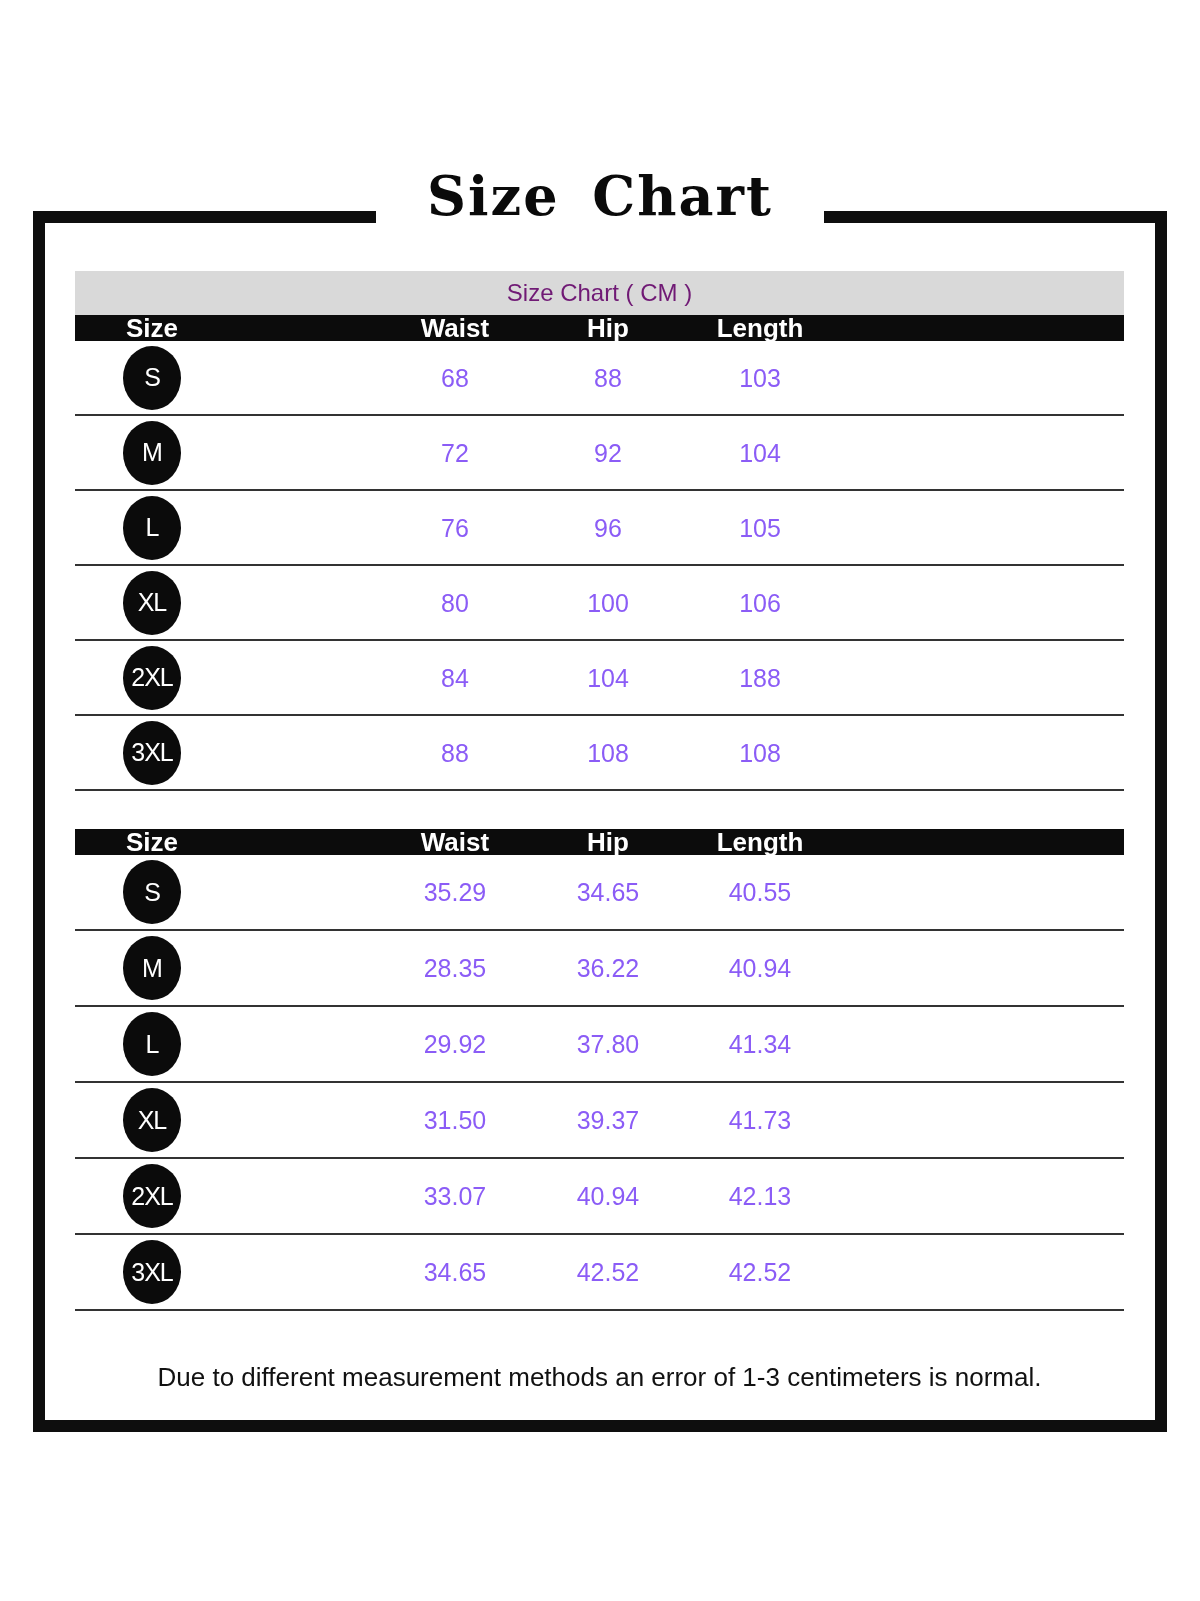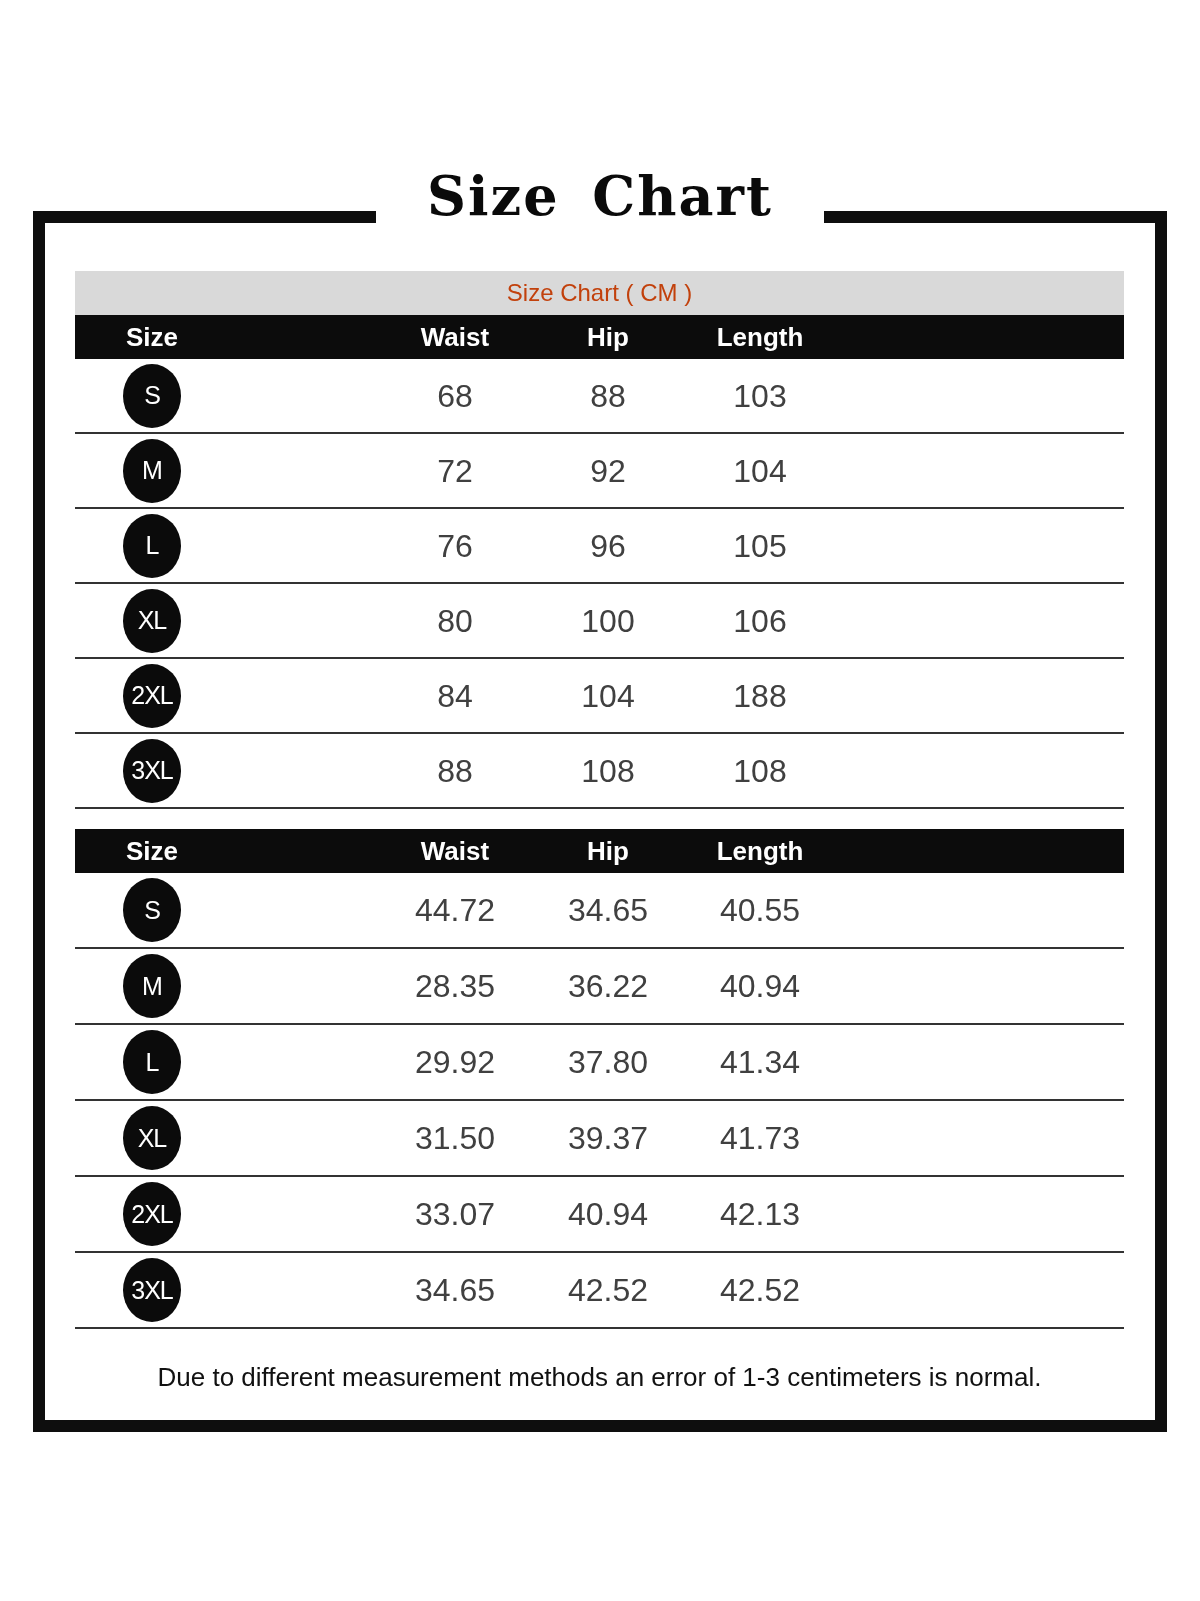--- a/index.html
+++ b/index.html
@@ -57,25 +57,25 @@
   .t-cm { top: 271px; }
   .t-in { top: 829px; }
 
   .unit-bar {
     height: 44px;
     background: #d9d9d9;
     display: flex;
     align-items: center;
     justify-content: center;
     font-size: 24px;
-    color: #c2410c;
+    color: #701a75;
   }
   .head-row {
     position: relative;
-    height: 44px;
+    height: 26px;
     background: #0c0c0c;
   }
   .head-cell {
     position: absolute;
     top: 0;
     height: 100%;
     display: flex;
     align-items: center;
     transform: translateX(-50%);
     color: #ffffff;
@@ -108,22 +108,22 @@
     display: flex;
     align-items: center;
     justify-content: center;
     font-size: 25px;
     letter-spacing: -1px;
   }
   .val {
     position: absolute;
     top: 50%;
     transform: translate(-50%, -50%);
-    font-size: 32px;
-    color: #404040;
+    font-size: 25px;
+    color: #8b5cf6;
     white-space: nowrap;
   }
 
   .footer-note {
     position: absolute;
     left: 75px;
     width: 1049px;
     top: 1355px;
     height: 45px;
     display: flex;
@@ -191,21 +191,21 @@
 
   <div class="table-card t-in">
     <div class="head-row">
       <div class="head-cell c0">Size</div>
       <div class="head-cell c1">Waist</div>
       <div class="head-cell c2">Hip</div>
       <div class="head-cell c3">Length</div>
     </div>
     <div class="data-row">
       <div class="size-badge c0">S</div>
-      <div class="val c1">44.72</div>
+      <div class="val c1">35.29</div>
       <div class="val c2">34.65</div>
       <div class="val c3">40.55</div>
     </div>
     <div class="data-row">
       <div class="size-badge c0">M</div>
       <div class="val c1">28.35</div>
       <div class="val c2">36.22</div>
       <div class="val c3">40.94</div>
     </div>
     <div class="data-row">

